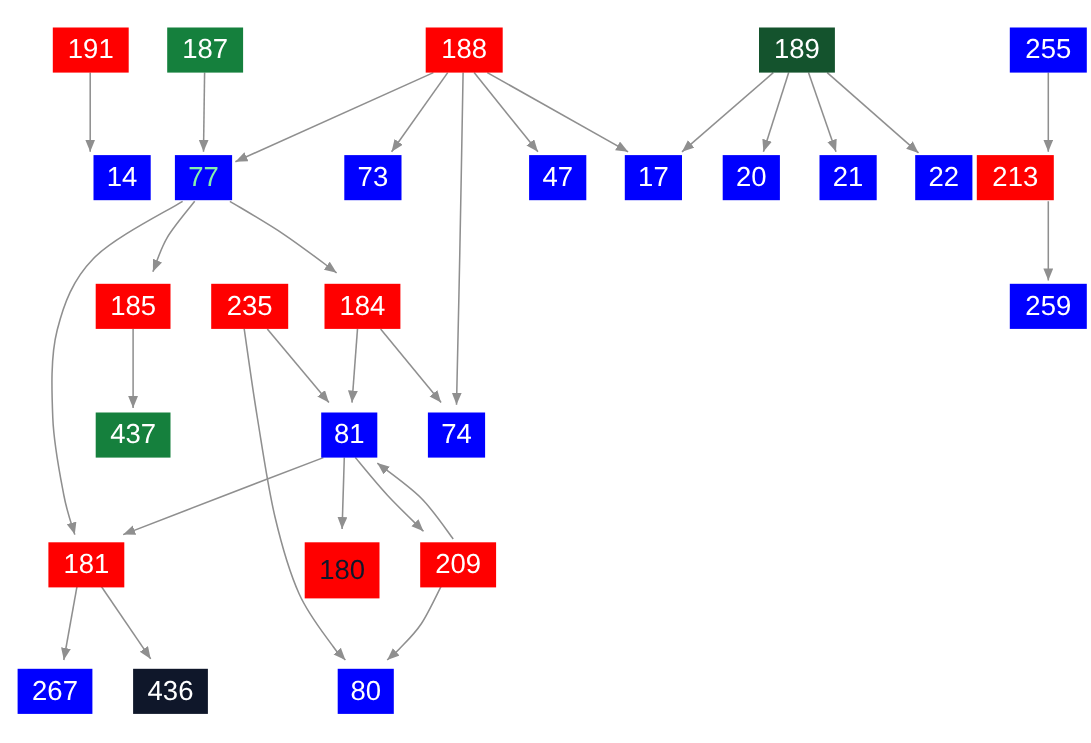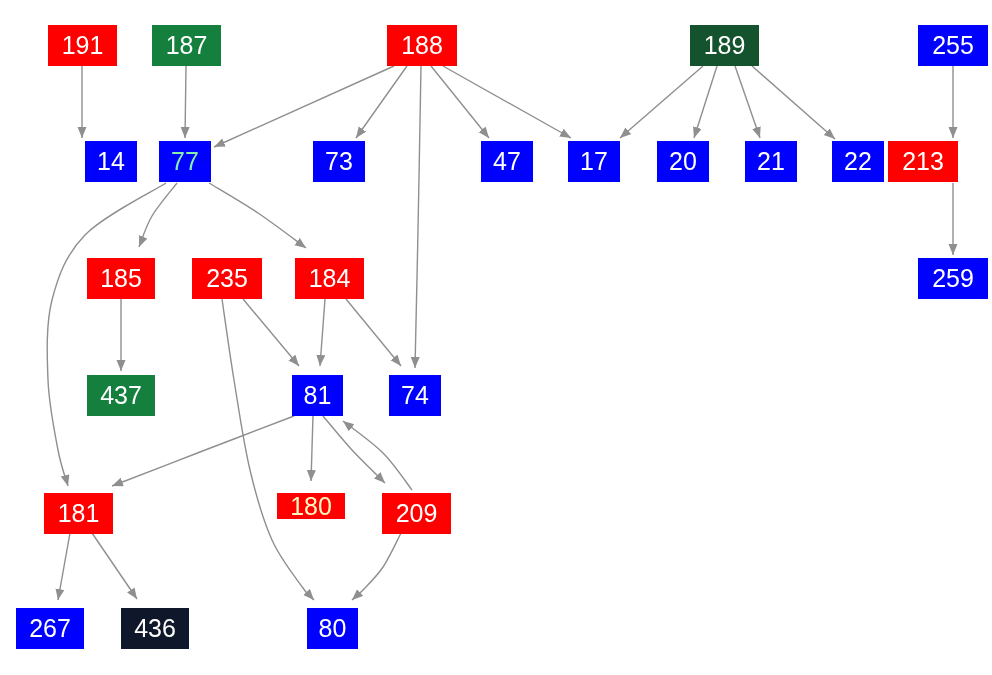--- a/index.html
+++ b/index.html
@@ -78,19 +78,19 @@
       <div class="node" style="left: 832px; top: 141px; width: 52px; height: 41px; background: rgb(0, 0, 255); color: rgb(255, 255, 255);">22</div>
       <div class="node" style="left: 888px; top: 141px; width: 70px; height: 41px; background: rgb(255, 0, 0); color: rgb(255, 255, 255);">213</div>
       <div class="node" style="left: 87px; top: 258px; width: 68px; height: 41px; background: rgb(255, 0, 0); color: rgb(255, 255, 255);">185</div>
       <div class="node" style="left: 192px; top: 258px; width: 70px; height: 41px; background: rgb(255, 0, 0); color: rgb(255, 255, 255);">235</div>
       <div class="node" style="left: 295px; top: 258px; width: 69px; height: 41px; background: rgb(255, 0, 0); color: rgb(255, 255, 255);">184</div>
       <div class="node" style="left: 918px; top: 258px; width: 70px; height: 41px; background: rgb(0, 0, 255); color: rgb(255, 255, 255);">259</div>
       <div class="node" style="left: 87px; top: 375px; width: 68px; height: 41px; background: #15803d; color: rgb(255, 255, 255);">437</div>
       <div class="node" style="left: 292px; top: 375px; width: 51px; height: 41px; background: rgb(0, 0, 255); color: rgb(255, 255, 255);">81</div>
       <div class="node" style="left: 389px; top: 375px; width: 52px; height: 41px; background: rgb(0, 0, 255); color: rgb(255, 255, 255);">74</div>
       <div class="node" style="left: 44px; top: 493px; width: 69px; height: 41px; background: rgb(255, 0, 0); color: rgb(255, 255, 255);">181</div>
-      <div class="node" style="left: 277px; top: 493px; width: 68px; height: 26px; background: rgb(255, 0, 0); color: #fef9c3;">180</div>
+      <div class="node" style="left: 277px; top: 493px; width: 68px; height: 51px; background: rgb(255, 0, 0); color: #0f172a;">180</div>
       <div class="node" style="left: 382px; top: 493px; width: 69px; height: 41px; background: rgb(255, 0, 0); color: rgb(255, 255, 255);">209</div>
       <div class="node" style="left: 16px; top: 608px; width: 68px; height: 41px; background: rgb(0, 0, 255); color: rgb(255, 255, 255);">267</div>
       <div class="node" style="left: 121px; top: 608px; width: 68px; height: 41px; background: #0f172a; color: rgb(255, 255, 255);">436</div>
       <div class="node" style="left: 307px; top: 608px; width: 51px; height: 41px; background: rgb(0, 0, 255); color: rgb(255, 255, 255);">80</div>
     </div>
 </div>
 
 </body></html>

